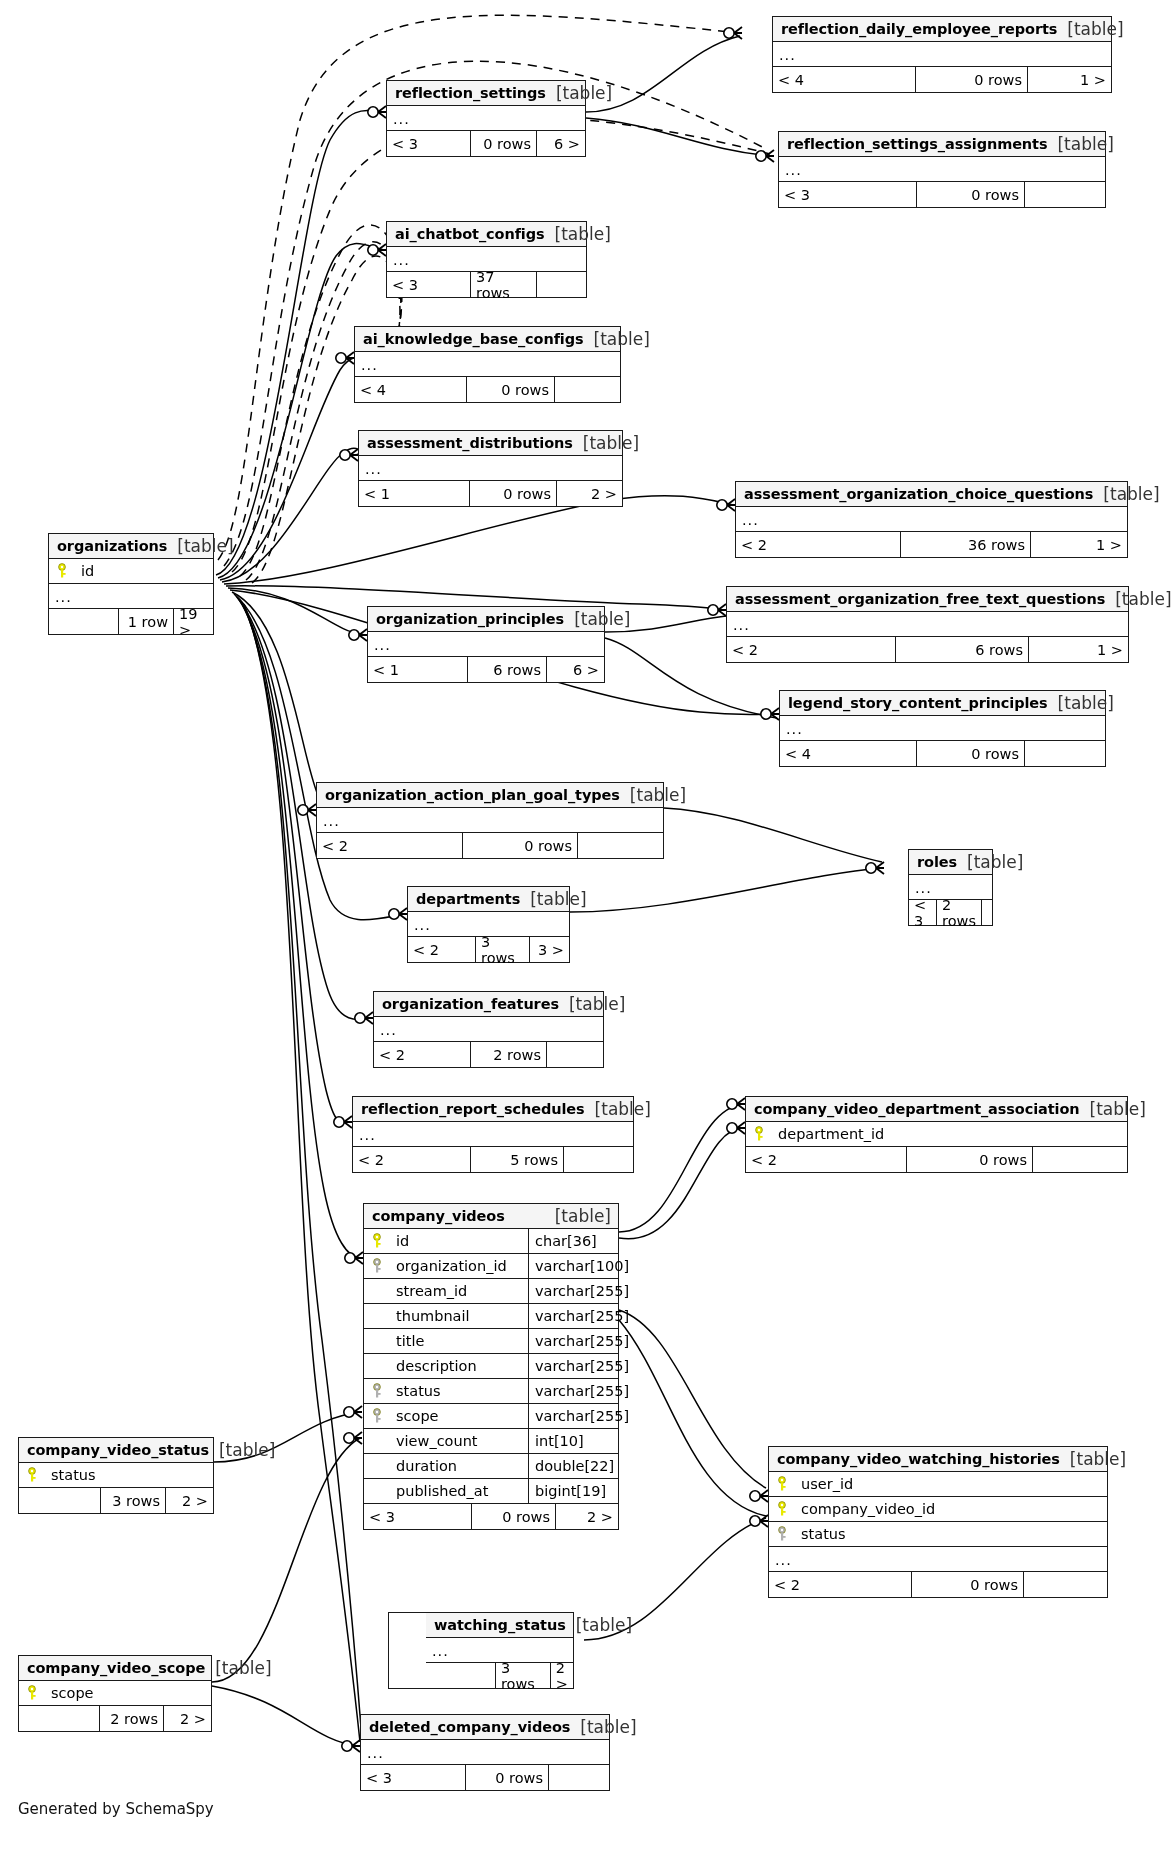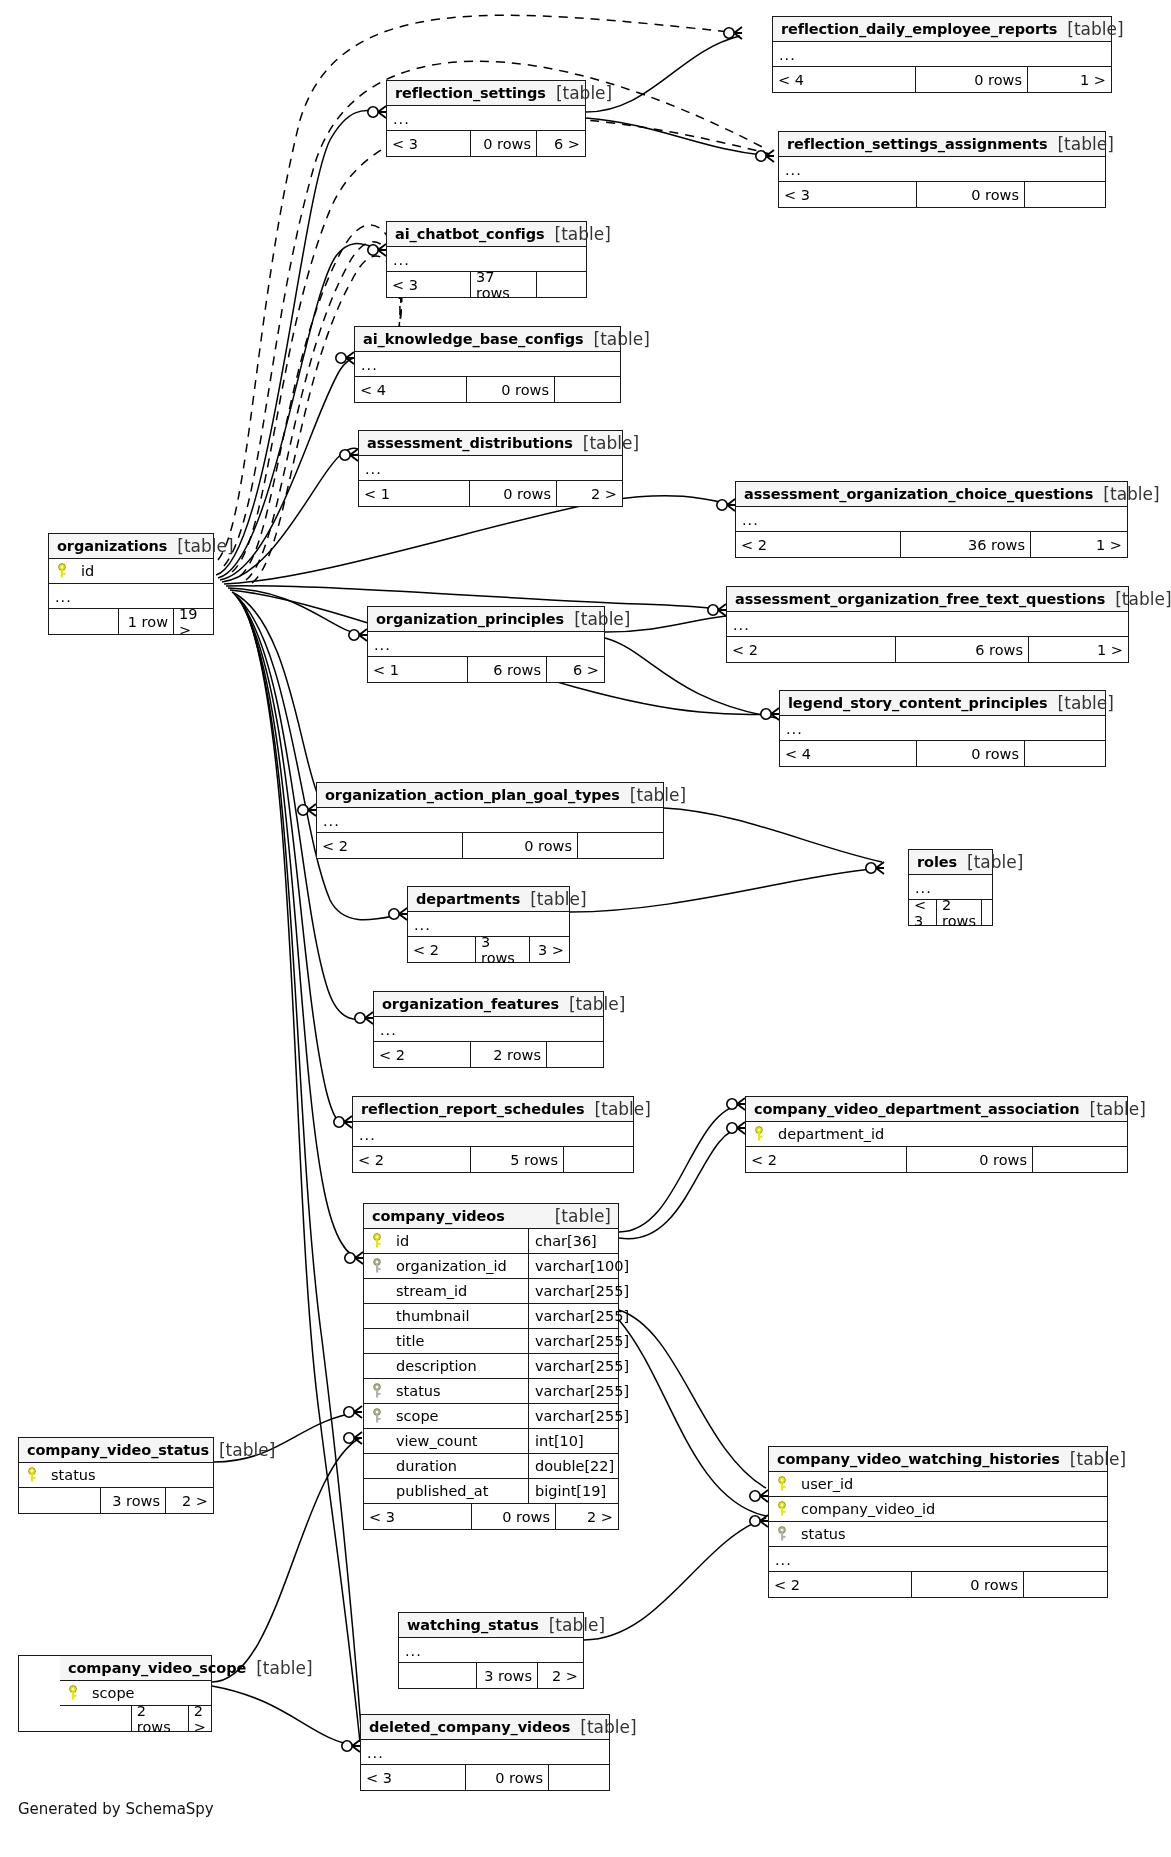--- a/index.html
+++ b/index.html
@@ -596,33 +596,33 @@
         </span>
         <span class="cname">status</span>
       </div>
       <div class="col ellipsis">...</div>
       <div class="footer-row">
         <div class="fl" style="width: 143px;">&lt; 2</div>
         <div class="fm" style="width: 112px;">0 rows</div>
         <div class="fr" style="flex: 1 1 0%;"></div>
       </div>
     </div>
-    <div class="node" style="left: 398px; top: 1612px; width: 186px;">
+    <div class="node" style="left: 388px; top: 1612px; width: 186px; padding-left: 37px;">
       <div class="node-title">
         <span class="tname">watching_status</span>
         <span class="ttag">[table]</span>
       </div>
       <div class="col ellipsis">...</div>
       <div class="footer-row">
         <div class="fl" style="width: 78px;"></div>
         <div class="fm" style="width: 61px;">3 rows</div>
         <div class="fr" style="flex: 1 1 0%;">2 &gt;</div>
       </div>
     </div>
-    <div class="node" style="left: 18px; top: 1655px; width: 194px; padding-left: 41px;">
+    <div class="node" style="left: 18px; top: 1655px; width: 194px;">
       <div class="node-title">
         <span class="tname">company_video_scope</span>
         <span class="ttag">[table]</span>
       </div>
       <div class="col">
         <span class="keycell">
           <svg class="keyicon" width="12" height="16" viewBox="0 0 12 16" xmlns="http://www.w3.org/2000/svg">
             <circle cx="6" cy="4" r="3.4" fill="#e8e800" stroke="#7a7a00" stroke-width="0.7"></circle>
             <circle cx="6" cy="4" r="1.2" fill="#ffffff"></circle>
             <rect x="5" y="6.5" width="2.2" height="8" fill="#e8e800"></rect>

